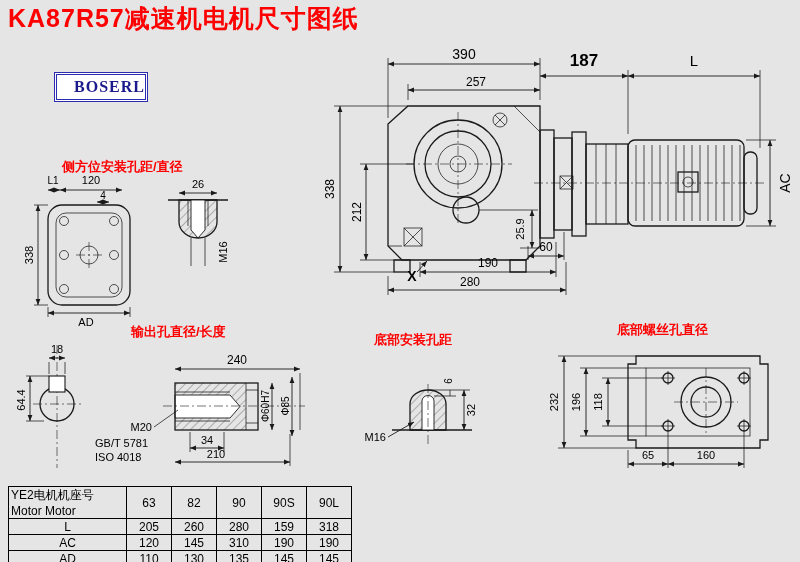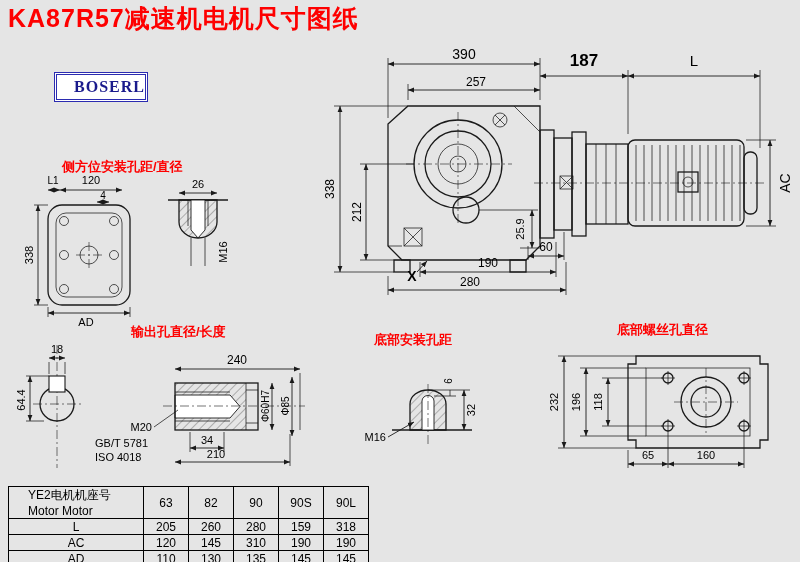--- a/index.html
+++ b/index.html
@@ -18,21 +18,21 @@
   svg{position:absolute;left:0;top:0;}
   svg text{font-family:"Liberation Sans",sans-serif;fill:#000;}
   .d10{font-size:10px}.d11{font-size:11px}.d12{font-size:12px}.d14{font-size:14px}
   .d15{font-size:15px}.d17{font-size:17px}.bold{font-weight:bold}
   .ln{fill:none;stroke:#1a1a1a;stroke-width:1.3;}
   .tn{fill:none;stroke:#1a1a1a;stroke-width:0.75;}
   .dim{fill:none;stroke:#1a1a1a;stroke-width:0.9;}
   .cl{fill:none;stroke:#1a1a1a;stroke-width:0.6;stroke-dasharray:9 3 2 3;}
   #spec{position:absolute;left:8px;top:486px;border-collapse:collapse;font-size:12px;color:#000;}
   #spec td{border:1px solid #000;text-align:center;padding:0 3px;height:15px;min-width:38px;}
-  #spec td.head{width:112px;text-align:left;padding-left:19px;margin-top:24px;}
+  #spec td.head{width:112px;text-align:left;padding-left:2px;margin-top:24px;}
 </style>
 </head>
 <body>
 
 <div id="page">
 
   <div class="title">KA87R57减速机电机尺寸图纸</div>
   <div class="logo">BOSERL</div>
 
   <div class="redlbl" id="lbl-side">侧方位安装孔距/直径</div>

